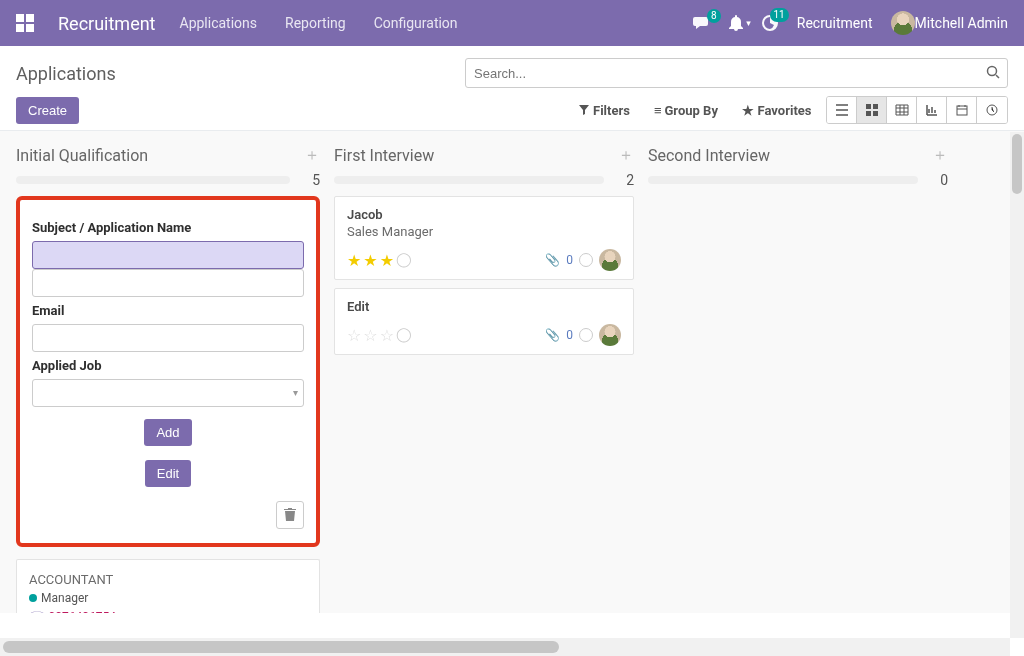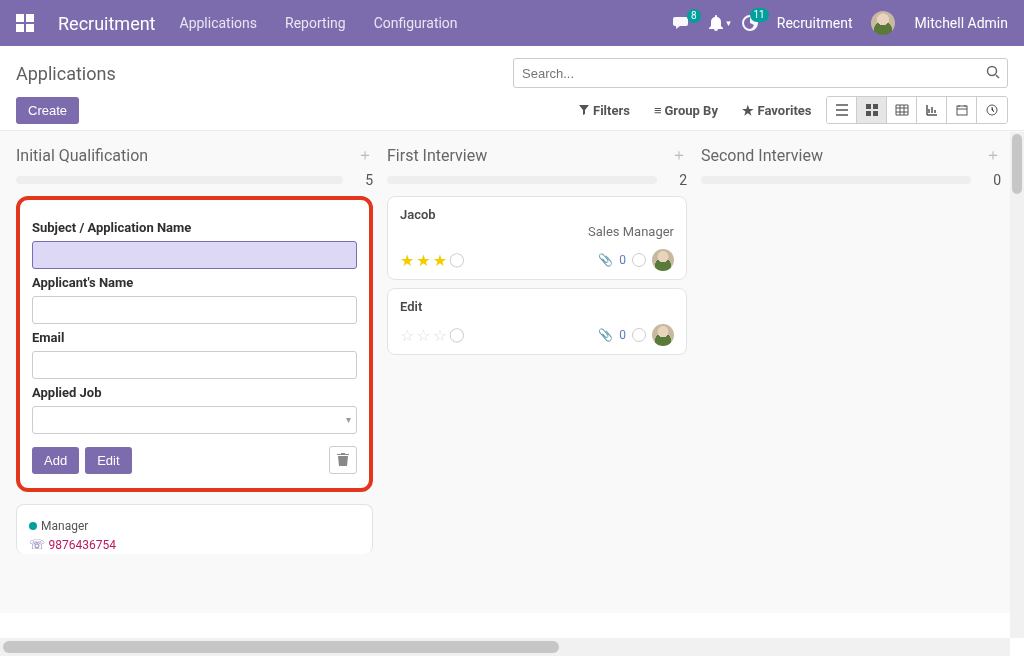--- a/index.html
+++ b/index.html
@@ -10,63 +10,63 @@
 .topnav .apps-icon { width: 18px; height: 18px; display: grid; grid-template-columns: 1fr 1fr; grid-template-rows: 1fr 1fr; gap: 2px; }
 .topnav .apps-icon span { background: #fff; }
 .topnav .brand { font-size: 18px; font-weight: 400; }
 .topnav .nav-links { display: flex; gap: 28px; }
 .topnav .nav-links a { color: #e9e6f2; text-decoration: none; font-size: 14px; }
 .topnav .spacer { flex: 1; }
 .topnav .right-icons { display: flex; align-items: center; gap: 18px; font-size: 14px; }
 .icn { position: relative; display: inline-flex; align-items: center; }
 .badge { position: absolute; top: -6px; right: -10px; background: #00a09d; color: #fff; border-radius: 8px; font-size: 10px; padding: 1px 4px; min-width: 14px; text-align: center; line-height: 1.2; }
 .avatar { width: 24px; height: 24px; border-radius: 50%; background: #c9b8a0; display: inline-block; background-image: radial-gradient(circle at 50% 35%, #e8d4bd 30%, transparent 31%), radial-gradient(circle at 50% 80%, #5a7a3a 40%, transparent 41%); }
-.user-area { display: flex; align-items: center; gap: 20px; }
+.user-area { display: flex; align-items: center; gap: 0; }
 
 
 .control-panel { padding: 12px 16px 6px; display: flex; flex-direction: column; gap: 8px; border-bottom: 1px solid #e9ecef; }
 .cp-row1 { display: flex; align-items: center; gap: 16px; }
 .page-title { font-size: 18px; color: #5f5f5f; font-weight: 400; }
 .btn-primary { background: #7c6bad; color: #fff; border: none; padding: 6px 12px; border-radius: 3px; font-size: 13px; cursor: pointer; }
 .search-wrap { flex: 1; display: flex; justify-content: flex-end; }
-.search-box { width: 495px; position: relative; }
+.search-box { width: 543px; position: relative; }
 .search-box input { width: 100%; height: 30px; border: 1px solid #ccc; border-radius: 3px; padding: 4px 30px 4px 8px; font-size: 13px; }
 .search-box .search-ic { position: absolute; right: 8px; top: 7px; color: #666; }
 .toolbar-row { display: flex; align-items: center; }
 .toolbar-row .left { display: flex; gap: 24px; margin-left: 500px; }
 .filter-btn { color: #555; font-size: 13px; display: inline-flex; align-items: center; gap: 4px; cursor: pointer; font-weight: bold; }
 .toolbar-row .right { margin-left: auto; display: flex; gap: 0; border: 1px solid #ccc; border-radius: 3px; overflow: hidden; }
 .view-btn { width: 30px; height: 26px; display: inline-flex; align-items: center; justify-content: center; border-right: 1px solid #ccc; cursor: pointer; color: #555; background: #fff; }
 .view-btn:last-child { border-right: none; }
 .view-btn.active { background: #e6e6e6; }
 
 
 .kanban-wrap { display: flex; padding: 10px 16px 0; gap: 14px; height: calc(656px - 46px - 110px - 18px); overflow: hidden; background: #f9f9f9; }
-.kanban-col { width: 357px; display: flex; flex-direction: column; }
+.kanban-col { width: 304px; display: flex; flex-direction: column; }
 .col-header { display: flex; align-items: center; color: #666; font-size: 16px; padding: 4px 0 6px; }
 .col-header .plus { margin-left: auto; color: #bbb; cursor: pointer; font-size: 16px; }
 .col-progress { display: flex; align-items: center; gap: 10px; margin-bottom: 8px; }
 .bar { flex: 1; height: 8px; background: #eee; border-radius: 4px; }
 .count { color: #555; font-size: 14px; text-align: right; width: 20px; }
 
 
-.quick-card { border: 4px solid #e2371d; background: #fff; padding: 14px 12px; border-radius: 12px; }
+.quick-card { border: 4px solid #e2371d; background: #fff; padding: 14px 12px; border-radius: 6px; }
 .quick-card label { font-weight: 700; font-size: 13px; display: block; margin: 6px 0 6px; color: #2f2f2f; }
 .quick-card input.txt { width: 100%; height: 28px; border: 1px solid #ccc; border-radius: 3px; padding: 2px 6px; font-size: 13px; }
 .quick-card input.txt.hl { background: #dcd8f5; border: 1px solid #7c6bad; }
 .quick-card .job-sel { position: relative; }
 .quick-card .job-sel input { padding-right: 20px; }
 .quick-card .job-sel .caret { position: absolute; right: 6px; top: 8px; color: #999; font-size: 10px; }
-.quick-actions { display: flex; align-items: center; gap: 6px; margin-top: 12px; }
+.quick-actions { display: flex; align-items: center; gap: 14px; margin-top: 12px; flex-direction: column; }
 .quick-actions .trash { margin-left: auto; width: 28px; height: 28px; border: 1px solid #ccc; border-radius: 3px; display: inline-flex; align-items: center; justify-content: center; color: #888; cursor: pointer; }
 
 
-.card { background: #fff; border: 1px solid #e3e3e3; border-radius: 8px; padding: 10px 12px 8px; margin-bottom: 8px; }
+.card { background: #fff; border: 1px solid #e3e3e3; border-radius: 2px; padding: 10px 12px 8px; margin-bottom: 8px; }
 .card .name { font-weight: 600; color: #4a4a4a; }
-.card .sub { color: #6b6b6b; font-size: 13px; margin-top: 2px; text-align: right; }
+.card .sub { color: #6b6b6b; font-size: 13px; margin-top: 2px; }
 .card .row { display: flex; align-items: center; margin-top: 10px; }
 .stars { display: flex; gap: 2px; }
 .star { font-size: 16px; color: #ddd; }
 .star.on { color: #f3cc00; }
 .star.ring { color: #ccc; font-size: 14px; }
 .card .meta { margin-left: auto; display: flex; align-items: center; gap: 6px; color: #5a7bbf; font-size: 12px; }
 .dot { width: 14px; height: 14px; border-radius: 50%; border: 1px solid #ccc; display: inline-block; background: #fff; }
 .mini-av { width: 22px; height: 22px; border-radius: 50%; background: #c9b8a0; display: inline-block; background-image: radial-gradient(circle at 50% 35%, #e8d4bd 30%, transparent 31%), radial-gradient(circle at 50% 80%, #5a7a3a 40%, transparent 41%); }
 .tag-dot { width: 8px; height: 8px; border-radius: 50%; background: #00a09d; display: inline-block; margin-right: 4px; }
 .phone { color: #be185d; font-size: 12px; text-align: right; }
@@ -204,41 +204,41 @@
       <span class="plus">＋</span>
     </div>
     <div class="col-progress">
       <div class="bar"></div>
       <div class="count">5</div>
     </div>
 
     <div class="quick-card">
       <label>Subject / Application Name</label>
       <input class="txt hl" type="text" style="">
-      <label>Applicant's Name</label>
       <input class="txt" type="text" style="">
       <label>Email</label>
       <input class="txt" type="text" style="">
       <label>Applied Job</label>
       <div class="job-sel">
         <input class="txt" type="text" style="">
         <span class="caret">▾</span>
       </div>
       <div class="quick-actions">
         <button class="btn-primary">Add</button>
         <button class="btn-primary">Edit</button>
         <span class="trash">
           <svg width="12" height="14" viewBox="0 0 12 14">
               <path fill="#888" d="M1 3h10l-1 10H2zM0 1h12v1H0zM4 0h4v1H4z"></path>
             </svg>
         </span>
       </div>
     </div>
 
     <div class="card" style="margin-top:12px; border-bottom:none; padding-bottom:2px;">
+      <div class="sub">ACCOUNTANT</div>
       <div style="margin-top:4px; font-size:12px; color:#555;"><span class="tag-dot"></span><span>Manager</span></div>
       <div style="margin-top:4px;"><span style="color:#7c6bad">☏</span> <span class="phone">9876436754</span></div>
     </div>
   </div>
 
   <div class="kanban-col" style="width:300px">
     <div class="col-header">
       <span>First Interview</span>
       <span class="plus">＋</span>
     </div>

